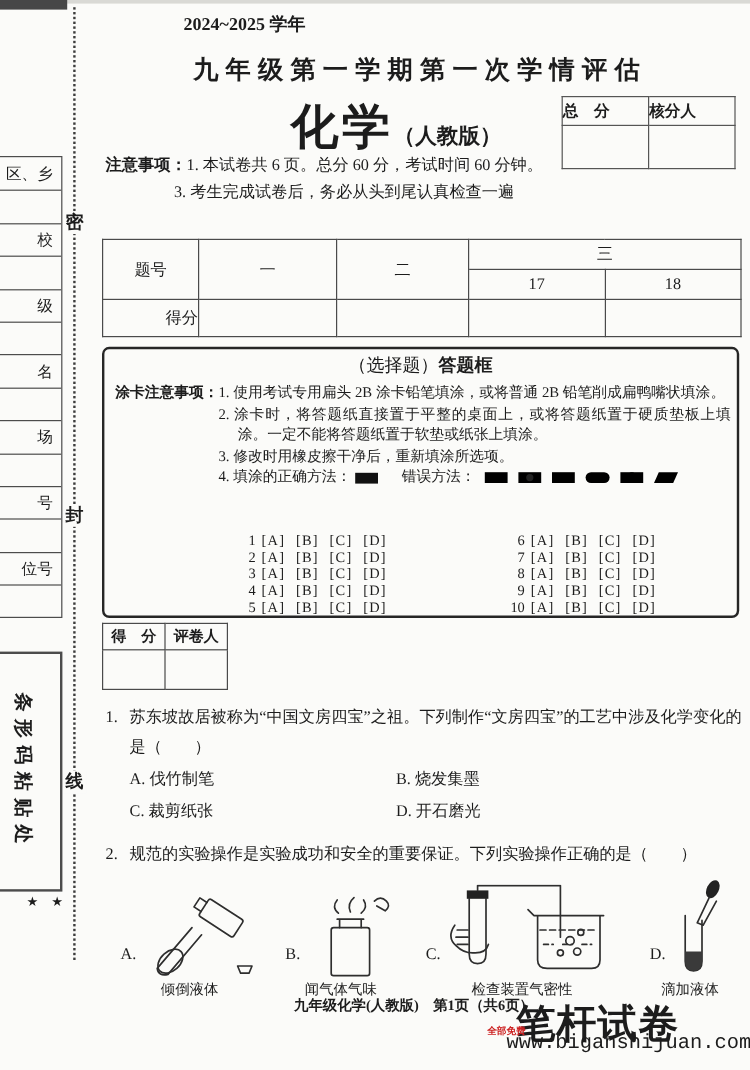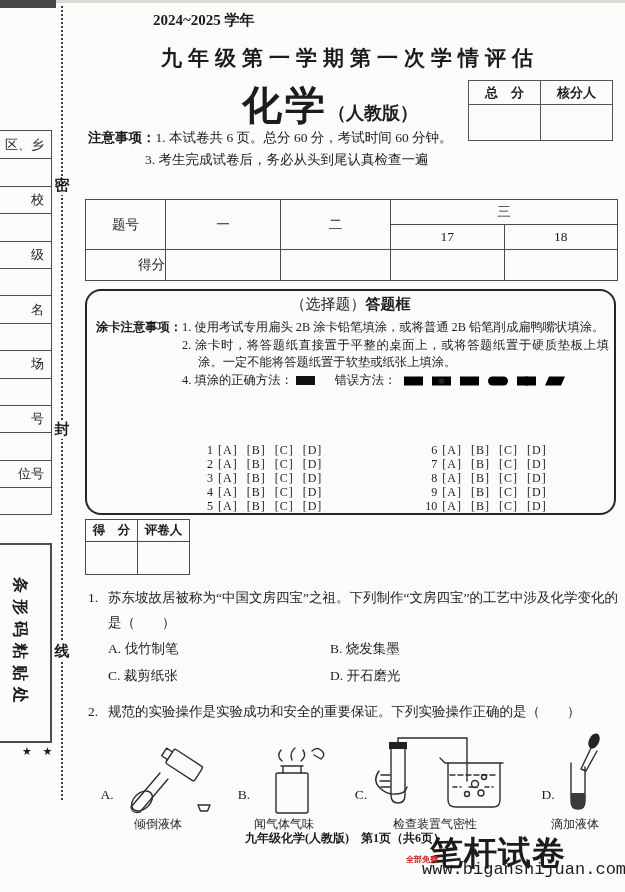--- a/index.html
+++ b/index.html
@@ -32,37 +32,37 @@
   
   .school-year { left:153px; top:11px; font-size:15px; font-weight:700; }
   .exam-title { left:60px; top:44px; width:580px; text-align:center;
     font-size:21px; font-weight:700; letter-spacing:6px; }
   .subject-line { left:40px; top:78px; width:580px; text-align:center; }
   .subject { font-size:40px; font-weight:700; letter-spacing:3px; }
   .edition { font-size:18px; font-weight:700; }
 
   table { border-collapse:collapse; }
   .score-table { left:468px; top:80px; }
-  .score-table td { border:1.5px solid #555; width:72px; text-align:center; }
+  .score-table td { border:1.5px solid #555; width:72px; text-align:left; }
   .score-table .hd { height:24px; font-size:13px; font-weight:700; }
   .score-table .bd { height:36px; }
 
   .notice { left:88px; top:127px; width:530px; font-size:13.5px; line-height:21.5px; }
   .notice-label { font-weight:700; }
   .notice-item-cont { margin-left:57px; }
 
   .q-table { left:85px; top:199px; width:533px; table-layout:fixed; }
   .q-table td { border:1.5px solid #4a4a4a; text-align:center; font-size:13.5px; }
   .q-table .r1 td { height:25px; }
   .q-table .r2 td { height:25px; }
   .q-table .r3 td { height:31px;text-align:right; }
 
   
   .answer-frame { left:85px; top:289px; width:531px; height:226px;
-    border:2px solid #262626; border-radius:16px; }
+    border:2px solid #262626; border-radius:6px; }
   .af-title { position:absolute; top:4px; left:0; width:100%; text-align:center; font-size:15px; }
   .af-title .main { font-weight:700; }
   .af-notes { position:absolute; top:28px; left:9px; right:5px; display:flex;
     font-size:12.3px; line-height:17.6px; }
   .af-note-label { font-weight:700; white-space:nowrap; }
   .af-note-items { flex:1; }
   .af-item { padding-left:16px; text-indent:-16px; text-align:justify; }
   .af-item4 { display:flex; align-items:center; }
   .swatch { display:inline-block; width:19px; height:9px; background:#111; margin-left:3px; }
   .wrong-label { margin-left:36px; }
@@ -191,20 +191,21 @@
 
   <div class="abs answer-frame">
     <div class="af-title">
       <span>（选择题）</span><span class="main">答题框</span>
     </div>
     <div class="af-notes">
       <div class="af-note-label">涂卡注意事项：</div>
       <div class="af-note-items">
         <div class="af-item">1. 使用考试专用扁头 2B 涂卡铅笔填涂，或将普通 2B 铅笔削成扁鸭嘴状填涂。</div>
         <div class="af-item">2. 涂卡时，将答题纸直接置于平整的桌面上，或将答题纸置于硬质垫板上填涂。一定不能将答题纸置于软垫或纸张上填涂。</div>
+        <div class="af-item">3. 修改时用橡皮擦干净后，重新填涂所选项。</div>
         <div class="af-item af-item4">
           <span>4. 填涂的正确方法：</span>
           <span class="swatch"></span>
           <span class="wrong-label">错误方法：</span>
           <span class="wicon">
               <svg width="21" height="12" viewBox="0 0 21 12">
                 <rect x="1" y="1.5" width="19" height="9"></rect>
                 <path d="M5,6 l3,3 l7.5,-6.5"></path>
               </svg>
             </span>

